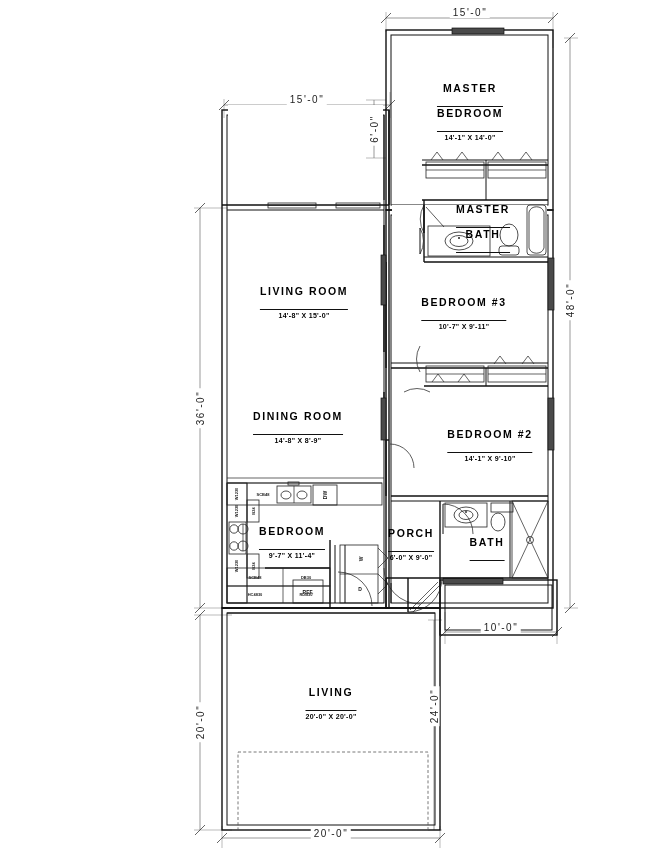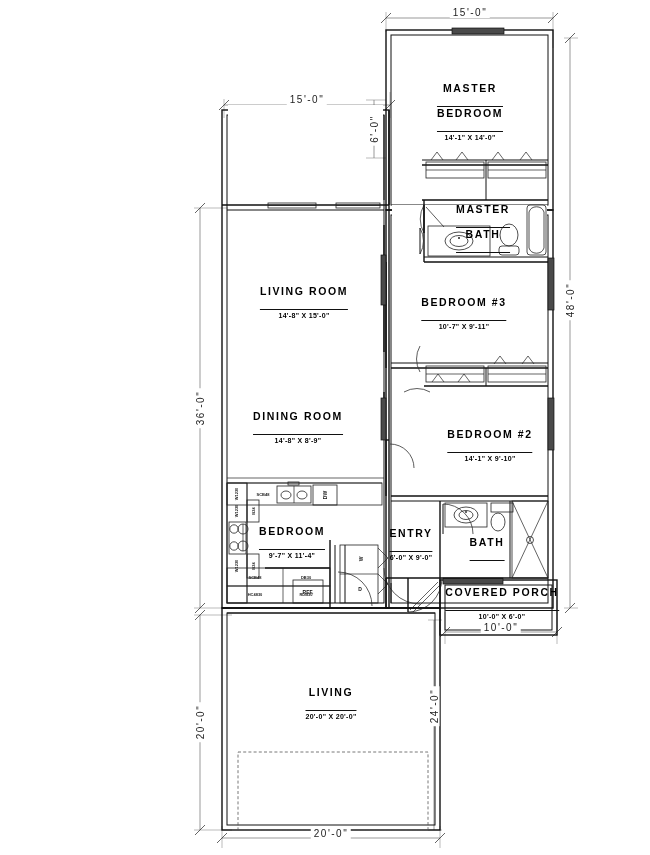--- a/index.html
+++ b/index.html
@@ -421,32 +421,28 @@
     <div class="room-name">DINING ROOM</div>
     <div class="room-dim">14'-8" X 8'-9"</div>
   </div>
 
   <div class="room-block" style="left:292px;top:525px;">
     <div class="room-name">BEDROOM</div>
     <div class="room-dim">9'-7" X 11'-4"</div>
   </div>
 
   <div class="room-block" style="left:411px;top:527px;">
-    <div class="room-name">ENTRY</div>
+    <div class="room-name">PORCH</div>
     <div class="room-dim">6'-0" X 9'-0"</div>
   </div>
 
   <div class="room-block" style="left:487px;top:536px;">
     <div class="room-name">BATH</div>
   </div>
 
-  <div class="room-block" style="left:502px;top:586px;">
-    <div class="room-name">COVERED PORCH</div>
-    <div class="room-dim">10'-0" X 6'-0"</div>
-  </div>
 
   <div class="room-block" style="left:331px;top:686px;">
     <div class="room-name">LIVING</div>
     <div class="room-dim">20'-0" X 20'-0"</div>
   </div>
 
   <div class="dim-txt h" style="left:470px;top:7px;">15'-0"</div>
   <div class="dim-txt h" style="left:307px;top:94px;">15'-0"</div>
   <div class="dim-txt v" style="left:374px;top:129px;">6'-0"</div>
   <div class="dim-txt v" style="left:200px;top:408px;">36'-0"</div>

